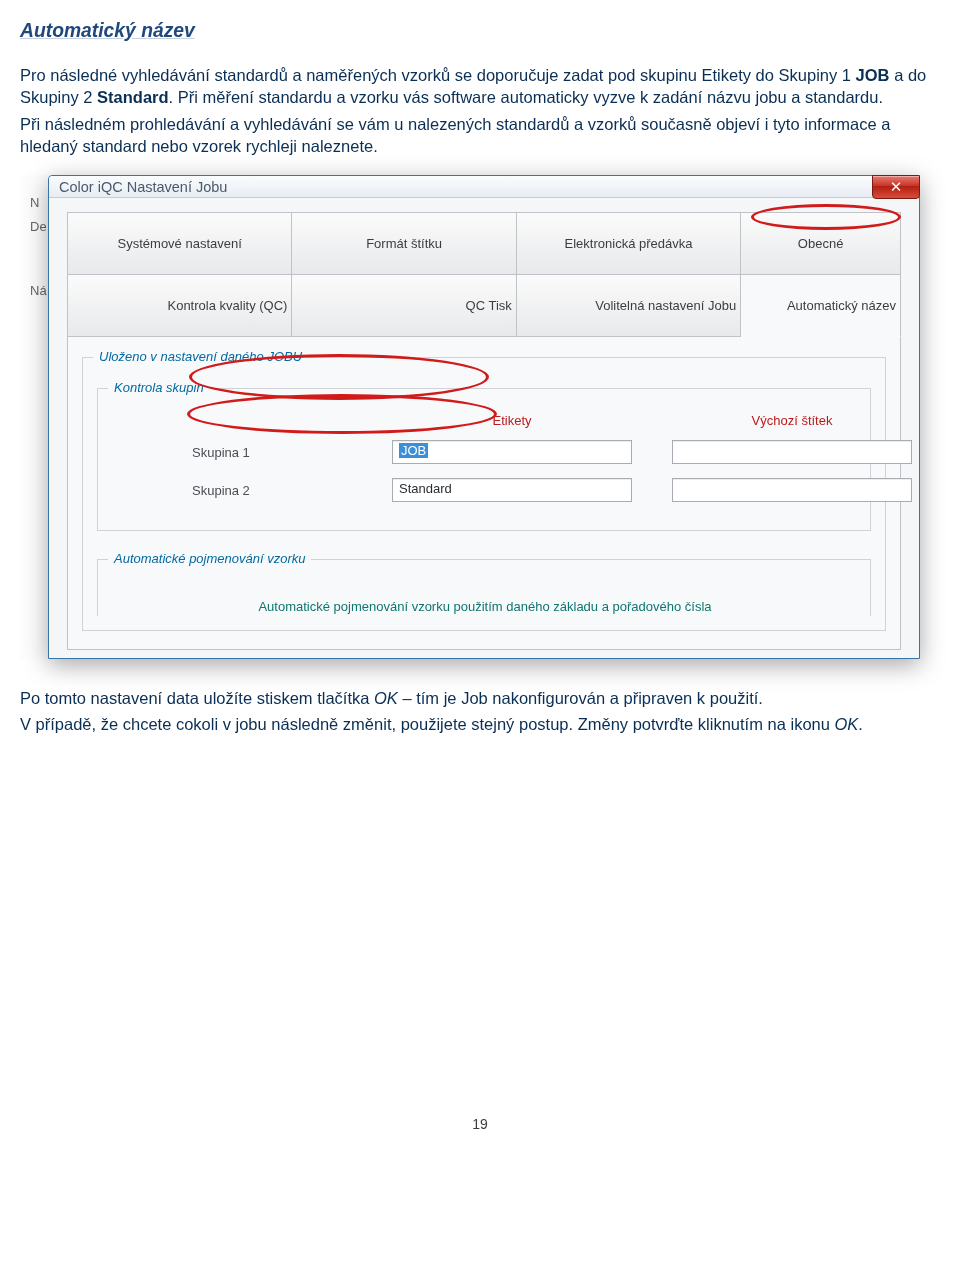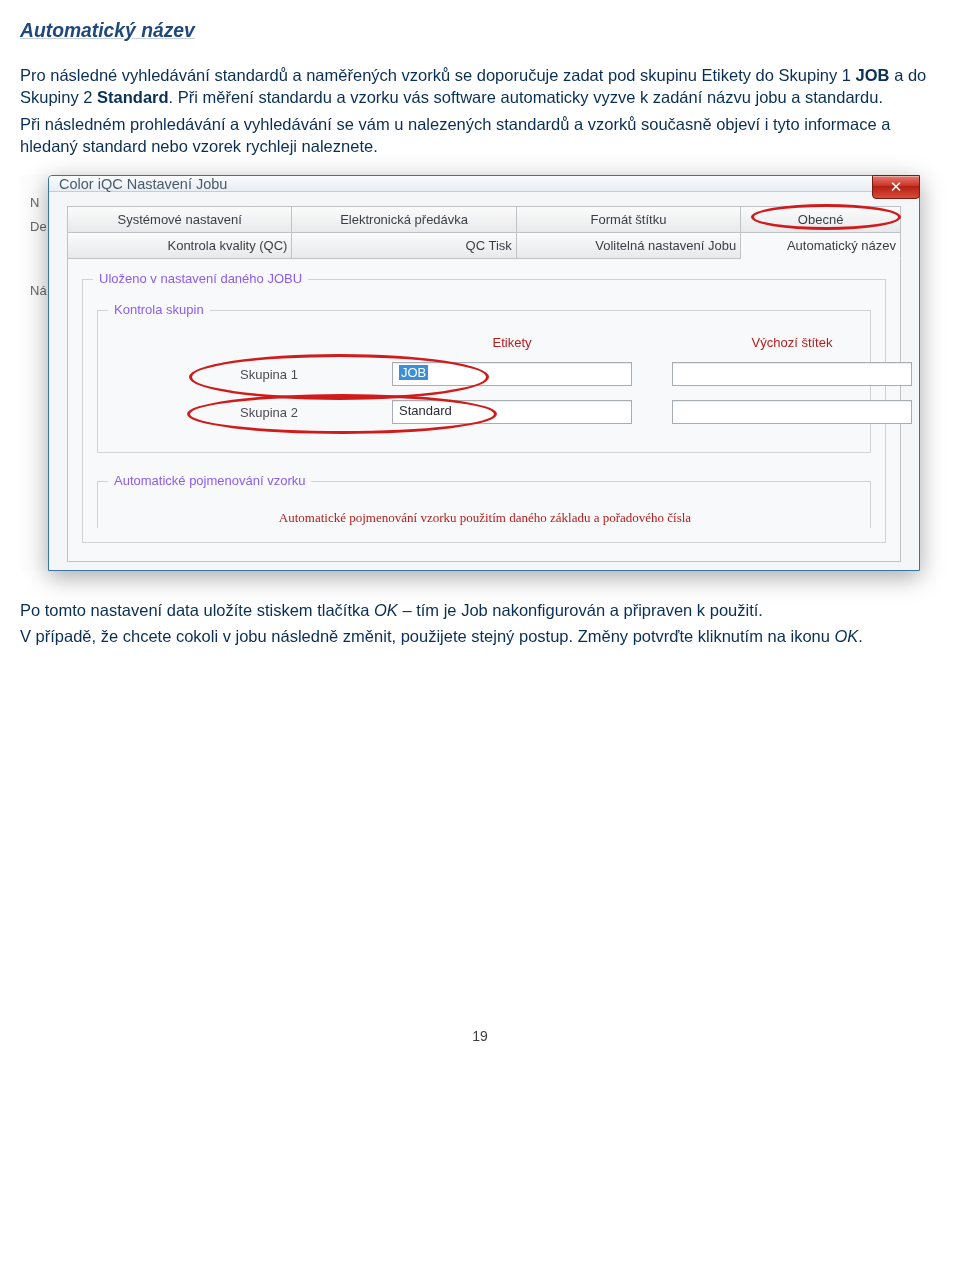--- a/index.html
+++ b/index.html
@@ -62,21 +62,21 @@
   }
   .dialog {
     position: relative;
     margin-left: 28px;
     border: 1px solid #3874a8;
     background: linear-gradient(#fdfefe,#f3f5f6);
     box-shadow: 0 6px 24px rgba(0,0,0,0.35);
     border-radius: 4px 4px 0 0;
   }
   .titlebar {
-    height: 16px;
+    height: 22px;
     background: linear-gradient(#fafcfe,#e8edf3);
     display: flex;
     align-items: center;
     padding: 0 10px;
     border-bottom: 1px solid #c6cdd4;
     border-radius: 4px 4px 0 0;
   }
   .titlebar span {
     color: #4a5a6a;
     font-size: 14.5px;
@@ -102,21 +102,21 @@
     display: flex;
     gap: 0;
   }
   .tab {
     flex: 1 1 0;
     text-align: center;
     font-size: 13px;
     color: #3a3e44;
     background: linear-gradient(#fbfbfb,#e8e9eb);
     border: 1px solid #bfc3c8;
-    padding: 5px 4px;
+    padding: 23px 4px;
     white-space: nowrap;
   }
   .tabrow .tab + .tab { border-left: none; }
   .tabrow2 .tab:first-child { border-top: none; }
   .tabrow2 .tab { border-top: none; text-align: right; }
   .tab.active {
     background: #f8f9fa;
     border-bottom-color: #f8f9fa;
   }
   .tab-content {
@@ -130,21 +130,22 @@
     padding: 18px 14px 14px 14px;
     margin-top: 8px;
     position: relative;
   }
   .fs-legend {
     position: absolute;
     top: -9px; left: 10px;
     background: #f8f9fa;
     padding: 0 6px;
     font-size: 13px;
-    color: #8b5cf6;
+    color: #0369a1;
+    font-style: italic;
   }
   .columns-header {
     display: grid;
     grid-template-columns: 160px 240px 240px;
     gap: 40px;
     margin: 6px 0 12px 80px;
   }
   .col-label {
     font-size: 13px;
     color: #b91c1c;
@@ -153,21 +154,21 @@
   .form-row {
     display: grid;
     grid-template-columns: 160px 240px 240px;
     gap: 40px;
     margin: 0 0 14px 80px;
     align-items: center;
   }
   .row-label {
     font-size: 13px;
     color: #4a4e54;
-    text-align: center;
+    text-align: left;
     padding-right: 6px;
   }
   .text-input {
     height: 24px;
     border: 1px solid #a8adb4;
     background: #ffffff;
     font-size: 13px;
     padding: 2px 6px;
     color: #2a2e34;
     box-shadow: inset 0 1px 1px rgba(0,0,0,0.08);
@@ -181,26 +182,25 @@
     padding: 0 2px;
   }
   .fieldset.inner {
     margin-top: 28px;
     padding: 22px 14px 2px 14px;
     border-bottom: none;
     text-align: center;
   }
   .last-line {
     font-size: 13px;
-    color: #b91c1c;
-    margin-top: 6px;
+    color: #0f766e;
+    margin-top: 17px;
     padding-left: 2px;
     white-space: nowrap;
     overflow: hidden;
-    font-family: Liberation Serif, serif;
   }
   
   .ellipse {
     position: absolute;
     border: 3px solid #d11a1a;
     border-radius: 50%;
     pointer-events: none;
   }
   .after-text {
     margin-top: 28px;
@@ -235,22 +235,22 @@
     <div class="titlebar">
       <span>Color iQC Nastavení Jobu</span>
     </div>
     <div class="close-btn">
       <span>✕</span>
     </div>
 
     <div class="dialog-body">
       <div class="tabrow">
         <div class="tab">Systémové nastavení</div>
+        <div class="tab">Formát štítku</div>
         <div class="tab">Elektronická předávka</div>
-        <div class="tab">Formát štítku</div>
         <div class="tab" style="flex:0.7">Obecné</div>
       </div>
       <div class="tabrow tabrow2">
         <div class="tab">Kontrola kvality (QC)</div>
         <div class="tab">QC Tisk</div>
         <div class="tab">Volitelná nastavení Jobu</div>
         <div class="tab active" style="flex:0.7">Automatický název</div>
       </div>
 
       <div class="tab-content">

